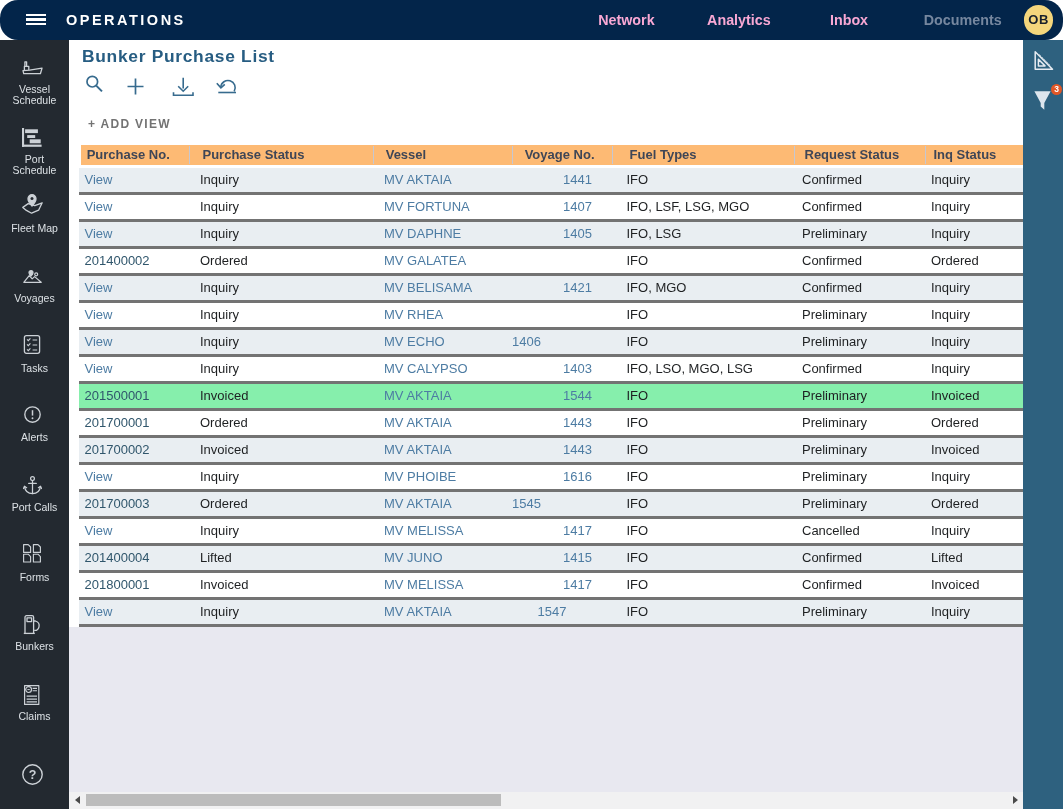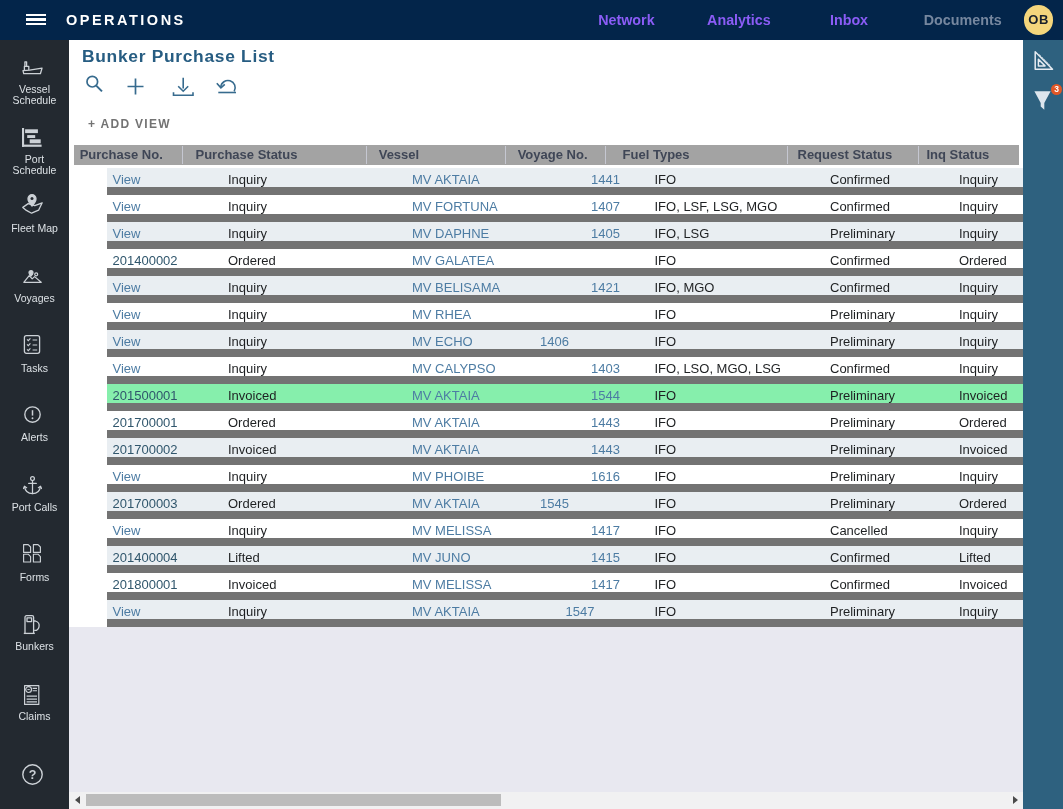--- a/index.html
+++ b/index.html
@@ -1,32 +1,32 @@
 <!DOCTYPE html>
 <html><head><meta charset="utf-8">
 <style>
 * { margin:0; padding:0; box-sizing:border-box; }
 html,body { width:1063px; height:809px; overflow:hidden; font-family:"Liberation Sans", sans-serif; background:#fff; }
 #page { position:relative; width:1063px; height:809px; }
-#topbar { position:absolute; left:0; top:0; width:1063px; height:40px; background:#03254a; }
+#topbar { position:absolute; left:0; top:0; width:1063px; height:40px; background:#03254a;border-radius:18px; }
 .hbar { position:absolute; left:26px; width:20px; height:2.4px; background:#fff; }
 #ops { position:absolute; left:66px; top:0; height:40px; line-height:40px; color:#fff; font-size:14.5px; font-weight:bold; letter-spacing:2.5px; }
-.nav { position:absolute; top:0; height:40px; line-height:40px; color:#8b5cf6; font-size:14.3px; font-weight:bold; transform:translateX(-50%); }
+.nav { position:absolute; top:0; height:40px; line-height:40px; color:#f9a8d4; font-size:14.3px; font-weight:bold; transform:translateX(-50%); }
 #avatar { position:absolute; left:1023.8px; top:5.2px; width:29.6px; height:29.6px; border-radius:50%; background:#f4d67c; color:#19212b; font-size:13px; font-weight:bold; text-align:center; line-height:29.6px; letter-spacing:0.5px; }
 #sidebar { position:absolute; left:0; top:40px; width:69px; height:769px; background:#232930; }
 .sl { position:absolute; left:0; width:69px; text-align:center; font-size:10.5px; line-height:11px; color:#dce1e5; }
 #rpanel { position:absolute; left:1023px; top:40px; width:40px; height:769px; background:#2e617f; }
 #main { position:absolute; left:69px; top:40px; width:954px; height:769px; background:#fff; }
 #title { position:absolute; left:13px; top:6.2px; font-size:17.4px; letter-spacing:0.7px; line-height:20px; font-weight:bold; color:#275d82; }
 #addview { position:absolute; left:19px; top:77px; font-size:12px; font-weight:bold; letter-spacing:1.3px; color:#737373; }
-#thead { position:absolute; left:5px; top:104.5px; width:944.5px; height:20.5px; background:#a3a3a3; }
+#thead { position:absolute; left:12px; top:104.5px; width:944.5px; height:20.5px; background:#fdba74; }
 .hc { position:absolute; top:0; height:20.5px; line-height:20.5px; font-size:13px; font-weight:bold; color:#3f4656; white-space:nowrap; }
 .vsep { position:absolute; top:1.5px; width:1px; height:17.5px; background:#c5c7d1; }
 #tbody { position:absolute; left:9.5px; top:0; width:944.5px; }
-.row { position:absolute; left:0; width:944.5px; height:27px; border-bottom:8px solid #737373;margin-left:28px; }
+.row { position:absolute; left:0; width:944.5px; height:27px; border-bottom:3px solid #737373; }
 .row span { position:absolute; top:0; height:24px; line-height:23.5px; font-size:13px; white-space:nowrap; }
 .lk { color:#4d7ca3; }
 .num { color:#30566c; }
 .bk { color:#1e2022; }
 #bottomarea { position:absolute; left:0; top:586.5px; width:954px; height:165.5px; background:#e8e8f0; }
 #scroll { position:absolute; left:0; top:752px; width:954px; height:17px; background:#f1f1f2; }
 #thumb { position:absolute; left:17.4px; top:2.2px; width:415px; height:11.6px; background:#bcbcbc; }
 .sarrow { position:absolute; top:4.2px; width:0; height:0; border-top:4.6px solid transparent; border-bottom:4.6px solid transparent; }
 #helpc { position:absolute; left:22px; top:723.5px; }
 #badge { position:absolute; left:28px; top:44.2px; width:11px; height:11px; border-radius:50%; background:#e15726; color:#fff; font-size:8.5px; font-weight:bold; text-align:center; line-height:11px; }

